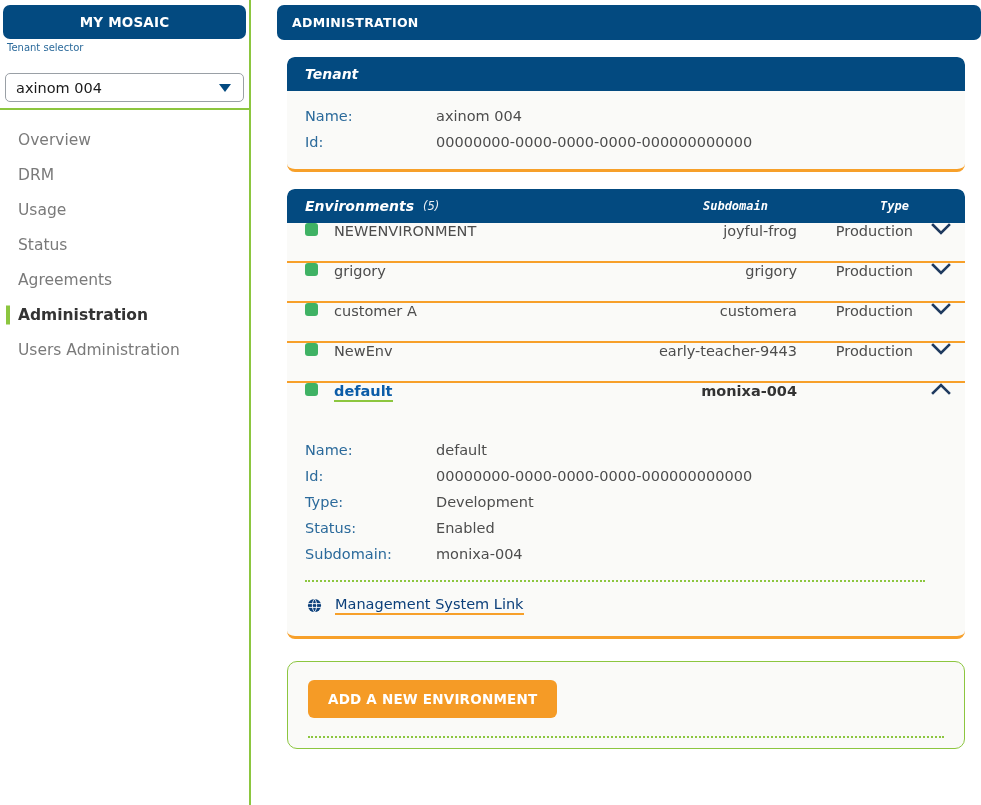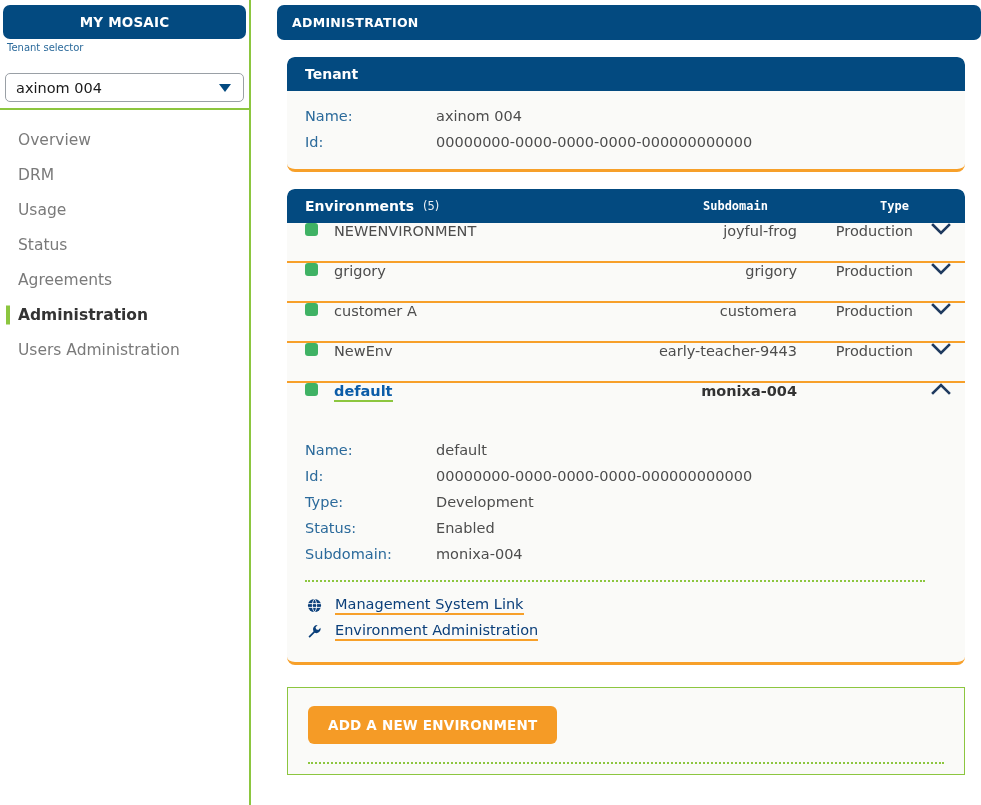--- a/index.html
+++ b/index.html
@@ -123,20 +123,21 @@
   .card-head {
     background: #034a80;
     border-radius: 7px 7px 0 0;
     height: 34px;
     display: flex;
     align-items: center;
     padding: 0 18px;
     color: #ffffff;
     font-size: 14px;
     font-weight: bold;
+    font-style: italic;
   }
   .card-head .count {
     font-size: 11.5px;
     font-weight: normal;
     margin-left: 9px;
     color: #e8eef4;
   }
   .card-head .spacer { flex: 1; }
   .col-sub {
     width: 175px;
@@ -228,21 +229,21 @@
     margin-left: 12px;
     padding-bottom: 1px;
     cursor: pointer;
   }
   .ico { width: 18px; display: flex; align-items: center; justify-content: center; }
 
   .add-card {
     margin: 22px 16px 0 16px;
     background: #fafaf8;
     border: 1px solid #8cc63f;
-    border-radius: 0;
+    border-radius: 10px;
     padding: 18px 20px 0 20px;
     height: 88px;
   }
   .add-btn {
     background: #f59b26;
     color: #ffffff;
     border: none;
     border-radius: 6px;
     font-weight: bold;
     font-size: 13.5px;
@@ -423,28 +424,20 @@
 
         <div class="link-line">
           <span class="ico">
             <svg width="15" height="15" viewBox="0 0 16 16">
               <circle cx="8" cy="8" r="7" fill="#0b3f7a"></circle>
               <path d="M8 1 C5 4 5 12 8 15 M8 1 C11 4 11 12 8 15 M1.2 6 H14.8 M1.2 10 H14.8" stroke="#ffffff" stroke-width="1" fill="none"></path>
             </svg>
           </span>
           <span class="lnk">Management System Link</span>
         </div>
-        <div class="link-line">
-          <span class="ico">
-            <svg width="15" height="15" viewBox="0 0 16 16">
-              <path d="M11.2 1.2 a4.6 4.6 0 0 0 -4.3 6.9 L1.6 13.4 l1.3 1.3 l5.3 -5.3 a4.6 4.6 0 0 0 6.2 -5.5 l-2.4 2.4 l-2.3 -0.6 l-0.6 -2.3 z" fill="#0b3f7a"></path>
-            </svg>
-          </span>
-          <span class="lnk">Environment Administration</span>
-        </div>
       </div>
     </div>
 
     <div class="add-card">
       <button class="add-btn">ADD A NEW ENVIRONMENT</button>
       <div class="add-divider"></div>
     </div>
 
   </div>
 </div>

